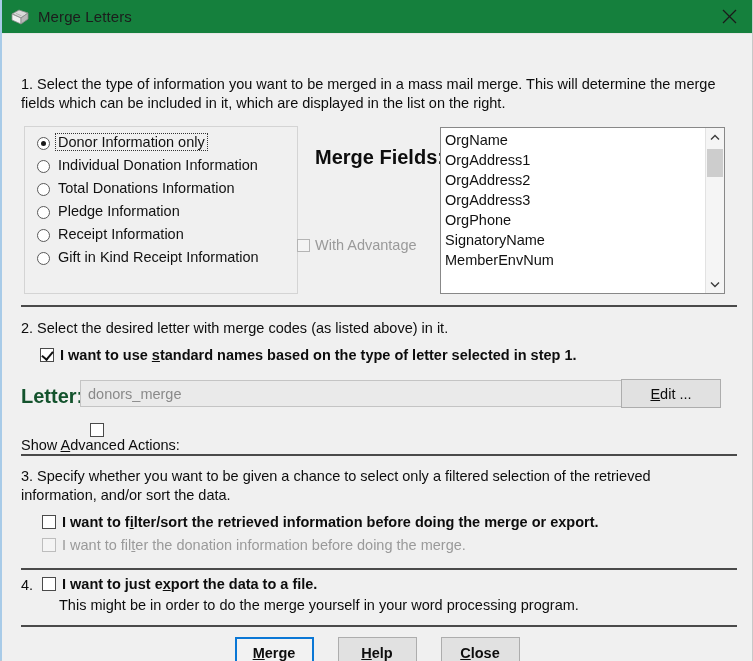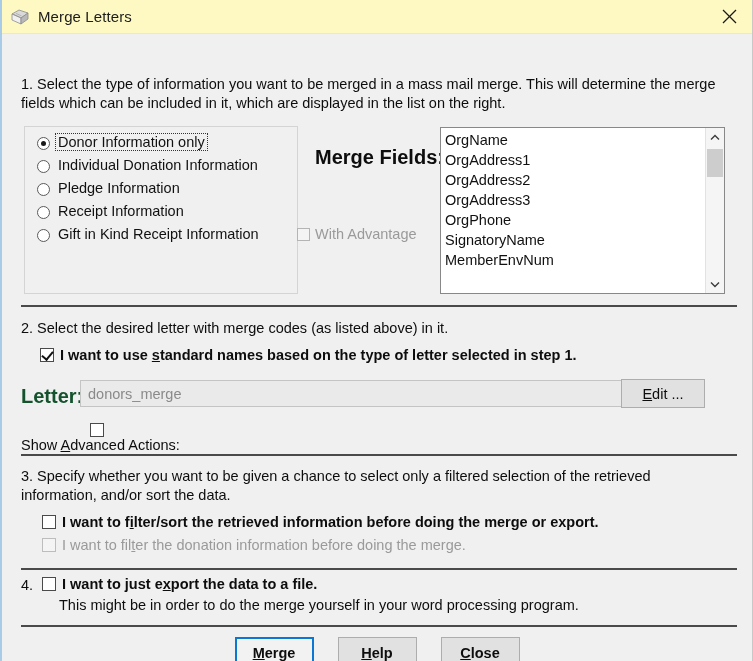--- a/index.html
+++ b/index.html
@@ -21,21 +21,21 @@
     height: 661px;
     box-sizing: border-box;
     background: #f0f0f0;
     border-left: 2px solid #a8cbe8;
     border-right: 1px solid #c8c8c8;
     border-bottom: 1px solid #c8c8c8;
   }
   
   #titlebar {
     height: 33px;
-    background: #fef9c3;
+    background: #15803d;
     display: flex;
     align-items: center;
     position: relative;
     border-bottom: 1px solid #e6e6e6;
   }
   #title-icon {
     width: 20px;
     height: 18px;
     margin-left: 8px;
     margin-right: 8px;
@@ -123,21 +123,21 @@
   #merge-fields-label {
     position: absolute;
     left: 313px; top: 112px;
     font-weight: bold;
     font-size: 20px;
     color: #0d0d0d;
   }
   
   #with-advantage {
     position: absolute;
-    left: 295px; top: 192px;
+    left: 295px; top: 203px;
     display: flex;
     align-items: center;
   }
   #with-advantage .cb-box {
     width: 13px; height: 13px;
     border: 1px solid #b4b4b4;
     background: #f4f4f4;
     box-sizing: border-box;
     margin-right: 5px;
     flex: 0 0 auto;
@@ -281,21 +281,21 @@
   #letter-arrow {
     width: 22px;
     flex: 0 0 auto;
     border-left: 1px solid #d2d2d2;
     background: #eaeaea;
     display: flex; align-items: center; justify-content: center;
   }
   #edit-button {
     position: absolute;
     left: 619px; top: 345px;
-    width: 84px; height: 29px;
+    width: 100px; height: 29px;
     border: 1px solid #adadad;
     background: #e1e1e1;
     box-sizing: border-box;
     display: flex; align-items: center; justify-content: center;
     font-size: 14.5px;
     color: #0d0d0d;
     cursor: default;
   }
   
   #show-advanced {
@@ -389,20 +389,24 @@
     <div class="step-text" id="step1-text">1. Select the type of information you want to be merged in a mass mail merge. This will determine the merge fields which can be included in it, which are displayed in the list on the right.</div>
 
     <div id="radio-group">
       <div class="radio-row checked focused">
         <span class="radio-mark"></span>
         <span class="radio-label">Donor Information only</span>
       </div>
       <div class="radio-row">
         <span class="radio-mark"></span>
         <span class="radio-label">Individual Donation Information</span>
+      </div>
+      <div class="radio-row">
+        <span class="radio-mark"></span>
+        <span class="radio-label">Total Donations Information</span>
       </div>
       <div class="radio-row">
         <span class="radio-mark"></span>
         <span class="radio-label">Pledge Information</span>
       </div>
       <div class="radio-row">
         <span class="radio-mark"></span>
         <span class="radio-label">Receipt Information</span>
       </div>
       <div class="radio-row">

